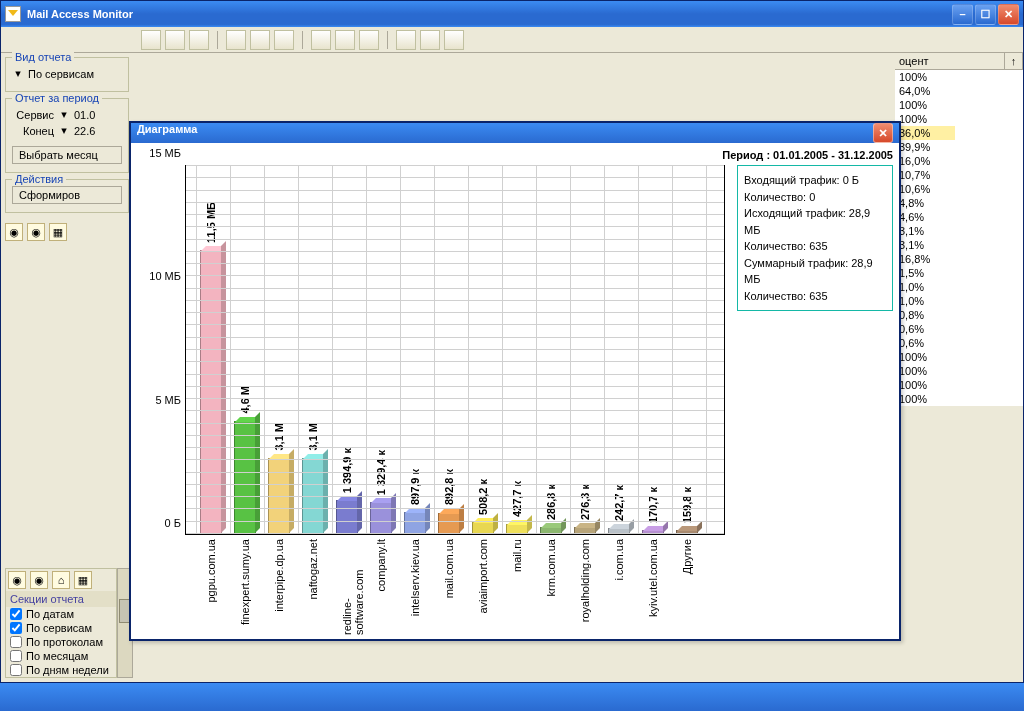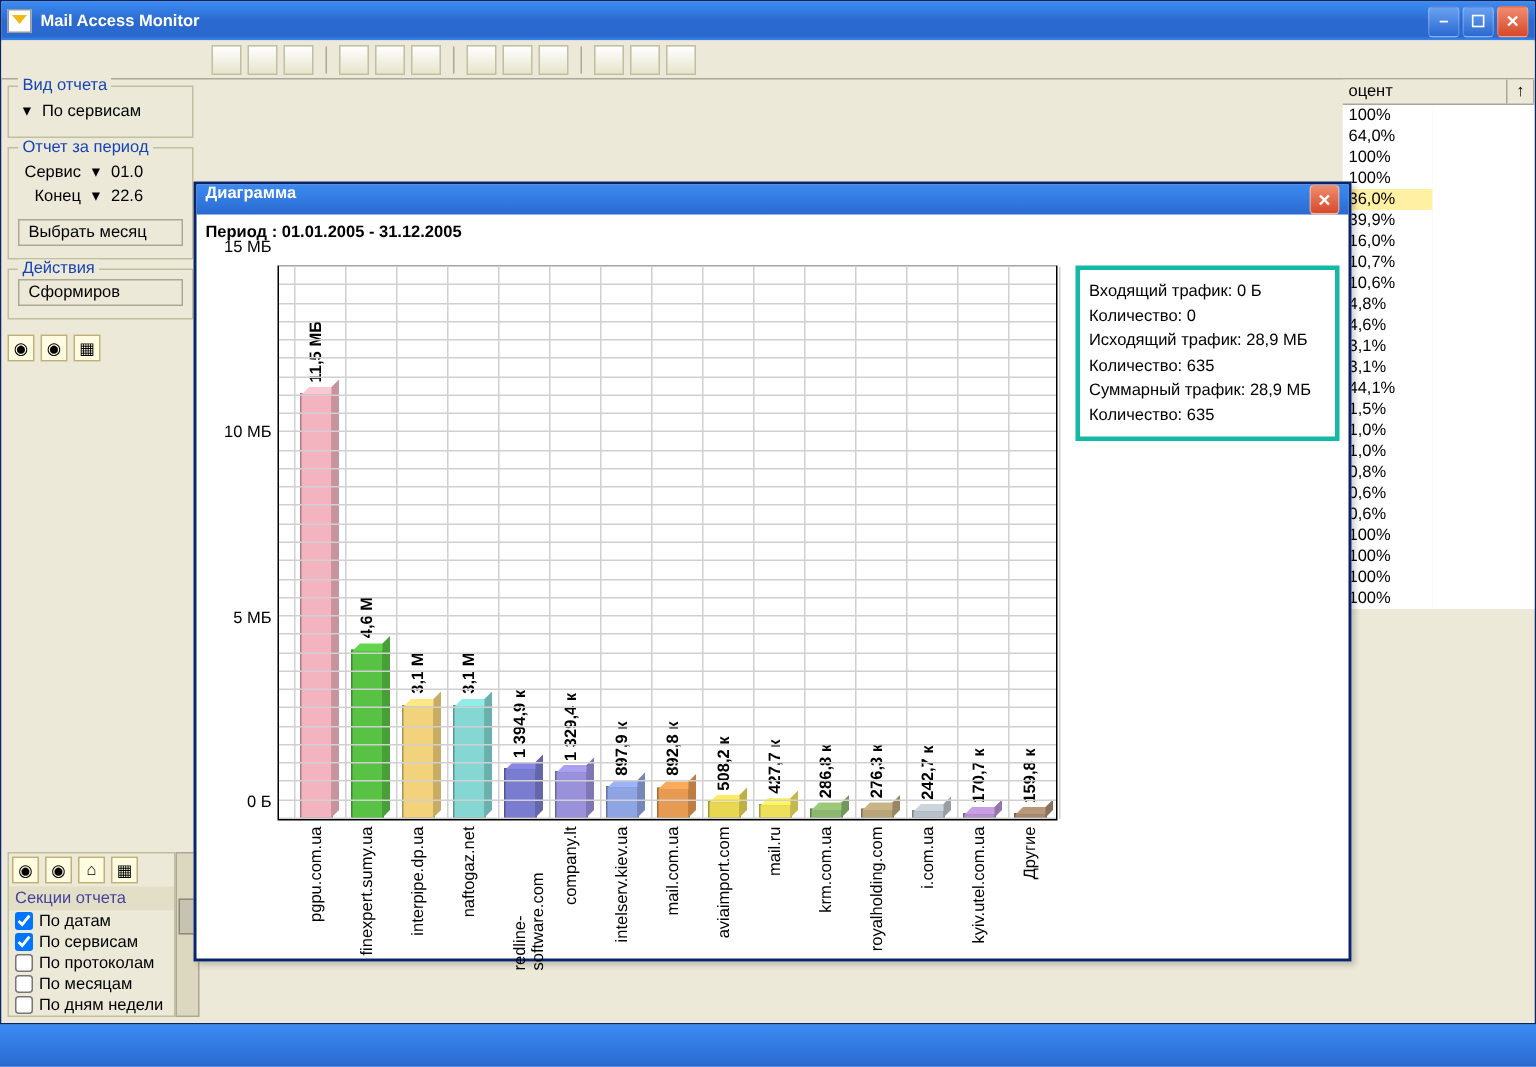--- a/index.html
+++ b/index.html
@@ -42,36 +42,36 @@
   .pct-row { display: flex; }
   .pct-row .c1 { width: 60px; padding: 1px 4px; background: #fff; }
   .pct-row .c2 { flex: 1; background: #fff; }
   .pct-row.sel .c1 { background: #fff0a3; }
   
   .dialog { position: absolute; left: 128px; top: 94px; width: 772px; height: 520px; border: 2px solid #0a246a; background: #fff; display: flex; flex-direction: column; box-shadow: 2px 2px 4px rgba(0,0,0,.2); }
   .dlg-title { height: 24px; background: linear-gradient(#3b8bf2,#2a6ad0); color: #fff; display: flex; padding: 0 6px; font-weight: bold; }
   .dlg-title .spacer { flex: 1; }
   .dlg-close { width: 20px; height: 20px; background: linear-gradient(#f08c6f,#d6492b); border: 1px solid #fff6; border-radius: 3px; display: flex; align-items: center; justify-content: center; color: #fff; font-weight: bold; }
   .dlg-body { flex: 1; position: relative; padding: 6px; }
-  .period { text-align: left; font-weight: bold; margin-bottom: 16px; }
+  .period { text-align: right; font-weight: bold; margin-bottom: 4px; }
   .chart-wrap { display: flex; height: 470px; }
   .chart-area { flex: 1; position: relative; }
   .y-axis { position: absolute; left: 0; top: 0; bottom: 100px; width: 48px; }
   .y-tick { position: absolute; right: 4px; transform: translateY(-50%); }
   .plot { position: absolute; left: 48px; right: 4px; top: 0; bottom: 100px; border: 1px solid #000; background: #fff; }
   .grid-h { position: absolute; left: 0; right: 0; border-top: 1px solid #d0d0d0; }
   .grid-v { position: absolute; top: 0; bottom: 0; border-left: 1px solid #d0d0d0; }
   .bars { position: absolute; left: 0; right: 0; bottom: 0; height: 100%; }
   .bar { position: absolute; bottom: 0; width: 22px; border: 1px solid rgba(0,0,0,.3); }
   .bar::after { content: ""; position: absolute; right: -5px; top: -5px; width: 5px; height: calc(100% + 5px); background: inherit; filter: brightness(0.82); transform: skewY(-45deg); transform-origin: top left; }
   .bar::before { content: ""; position: absolute; left: 0; top: -5px; width: 100%; height: 5px; background: inherit; filter: brightness(1.1); transform: skewX(-45deg); transform-origin: bottom left; }
   .bar-label { position: absolute; writing-mode: vertical-rl; transform: rotate(180deg); font-size: 11px; left: 4px; bottom: calc(100% + 8px); white-space: nowrap; font-weight: bold; }
   .x-labels { position: absolute; left: 48px; right: 4px; bottom: 0; height: 98px; }
   .x-label { position: absolute; top: 2px; writing-mode: vertical-rl; transform: rotate(180deg); font-size: 11px; }
-  .stats-box { width: 176px; border: 3px solid #14b8a6; padding: 6px; align-self: flex-start; margin-left: 8px; line-height: 1.5; }
+  .stats-box { width: 156px; border: 1px solid #14b8a6; padding: 6px; align-self: flex-start; margin-left: 8px; line-height: 1.5; }
   .taskbar { height: 28px; background: linear-gradient(#3b8bf2,#2a6ad0); }
   
   .sections-scroll { position: absolute; left: 4px; bottom: 4px; width: 128px; height: 110px; display: flex; }
   .sections-body { flex: 1; background: #ece9d8; border: 1px solid #c0c0a0; overflow: hidden; }
   .scrollbar-v { width: 16px; background: #dcd8c0; border: 1px solid #aca899; position: relative; }
   .thumb { position: absolute; left: 1px; right: 1px; top: 30px; height: 24px; background: #c6c3b3; border: 1px solid #8f8b72; }
 </style>
 </head>
 <body>
 
@@ -198,21 +198,21 @@
           </div>
           <div class="pct-row">
             <div class="c1">3,1%</div>
             <div class="c2"></div>
           </div>
           <div class="pct-row">
             <div class="c1">3,1%</div>
             <div class="c2"></div>
           </div>
           <div class="pct-row">
-            <div class="c1">44,1%</div>
+            <div class="c1">16,8%</div>
             <div class="c2"></div>
           </div>
           <div class="pct-row">
             <div class="c1">1,5%</div>
             <div class="c2"></div>
           </div>
           <div class="pct-row">
             <div class="c1">1,0%</div>
             <div class="c2"></div>
           </div>

